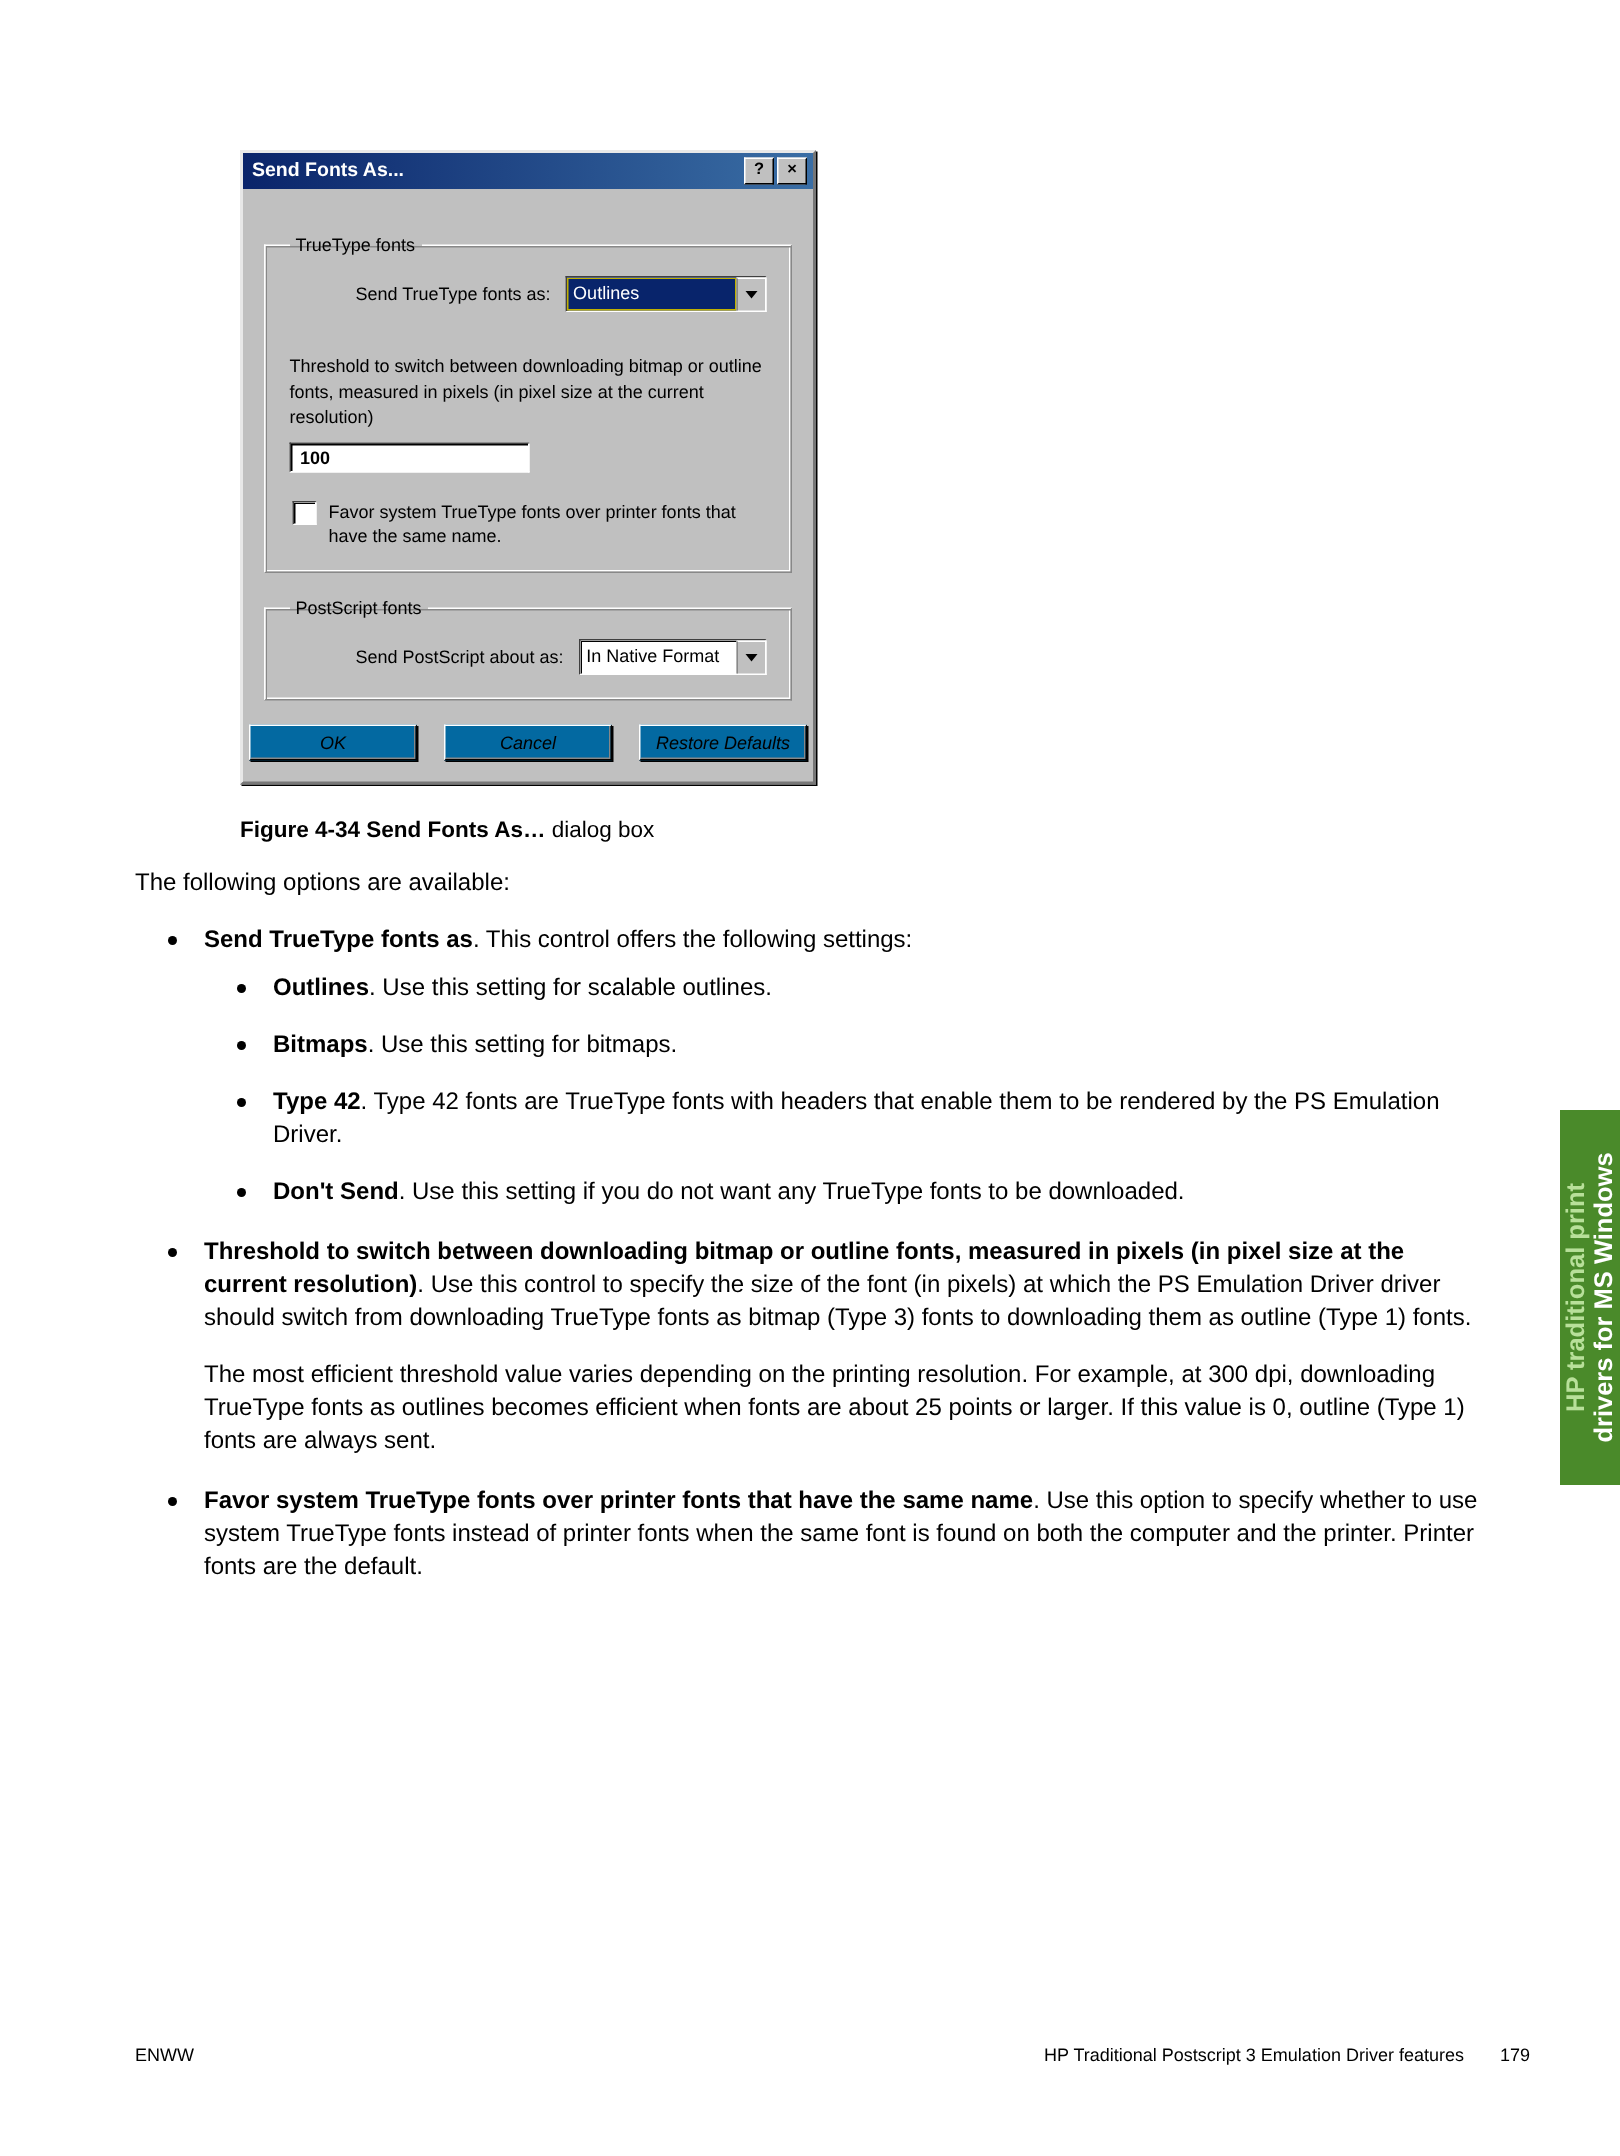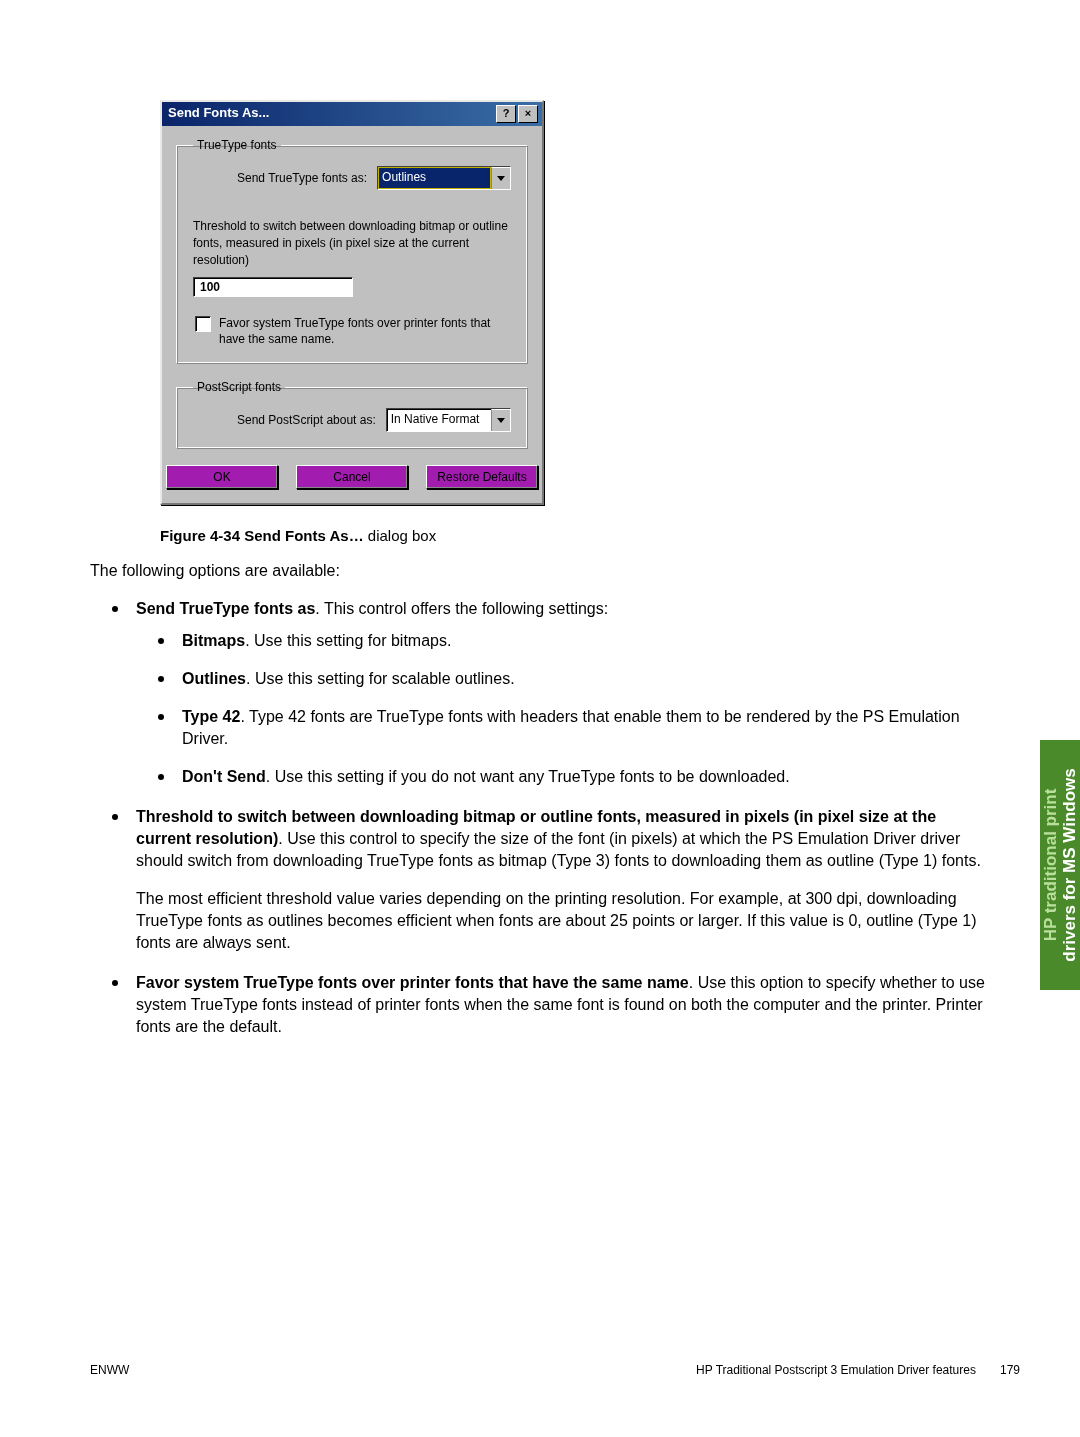--- a/index.html
+++ b/index.html
@@ -50,21 +50,21 @@
     border-top-color: #fff;
     border-left-color: #fff;
     margin-left: 2px;
     color: #000;
     font-weight: bold;
     font-size: 11px;
     line-height: 14px;
     text-align: center;
     font-family: Tahoma, sans-serif;
   }
-  .dialog-body { padding: 12px 14px 14px 14px; }
+  .dialog-body { padding: 30px 14px 14px 14px; }
 
   fieldset.grp {
     border: 1px solid #888;
     border-top-color: #fff;
     border-left-color: #fff;
     box-shadow: inset 1px 1px 0 #888, inset -1px -1px 0 #fff;
     margin: 0 0 16px 0;
     padding: 14px 16px 16px 16px;
     background: #c0c0c0;
   }
@@ -141,25 +141,25 @@
     border-bottom-color:#fff;border-right-color:#fff;
     box-shadow: inset 1px 1px 0 #000;
     flex-shrink:0;margin-top:1px;
   }
   .chk-label{font-size:12px;line-height:16px;}
 
   .btn-row{display:flex;gap:18px;justify-content:center;margin-top:6px;}
   .win-btn{
     min-width:90px;
     padding:4px 10px;
-    background:#a21caf;
+    background:#0369a1;
     border:1px solid #000;
     border-top-color:#fff;border-left-color:#fff;
     box-shadow:1px 1px 0 #000, inset -1px -1px 0 #888;
-    font-size:12px;text-align:center;
+    font-size:12px;text-align:center;font-style:italic;
   }
 
   
   .caption{
     margin: 22px 0 16px 70px;
     font-size:15px;
   }
   .caption b{font-weight:bold;}
   .para{font-size:16px;line-height:22px;margin:0 0 16px 0;}
   ul.bullets{list-style:none;padding:0;margin:0 0 0 0;}
@@ -267,22 +267,22 @@
   <div class="caption">
     <b>Figure 4-34</b><b>  Send Fonts As…</b><span> dialog box</span>
   </div>
 
   <div class="para">The following options are available:</div>
 
   <ul class="bullets">
     <li>
       <b>Send TrueType fonts as</b><span>. This control offers the following settings:</span>
       <ul class="sub">
+        <li><b>Outlines</b><span>. Use this setting for scalable outlines.</span></li>
         <li><b>Bitmaps</b><span>. Use this setting for bitmaps.</span></li>
-        <li><b>Outlines</b><span>. Use this setting for scalable outlines.</span></li>
         <li><b>Type 42</b><span>. Type 42 fonts are TrueType fonts with headers that enable them to be rendered by the PS Emulation Driver.</span></li>
         <li><b>Don't Send</b><span>. Use this setting if you do not want any TrueType fonts to be downloaded.</span></li>
       </ul>
     </li>
     <li>
       <b>Threshold to switch between downloading bitmap or outline fonts, measured in pixels (in pixel size at the current resolution)</b><span>. Use this control to specify the size of the font (in pixels) at which the PS Emulation Driver driver should switch from downloading TrueType fonts as bitmap (Type 3) fonts to downloading them as outline (Type 1) fonts.</span>
       <div class="li-para">The most efficient threshold value varies depending on the printing resolution. For example, at 300 dpi, downloading TrueType fonts as outlines becomes efficient when fonts are about 25 points or larger. If this value is 0, outline (Type 1) fonts are always sent.</div>
     </li>
     <li>
       <b>Favor system TrueType fonts over printer fonts that have the same name</b><span>. Use this option to specify whether to use system TrueType fonts instead of printer fonts when the same font is found on both the computer and the printer. Printer fonts are the default.</span>

